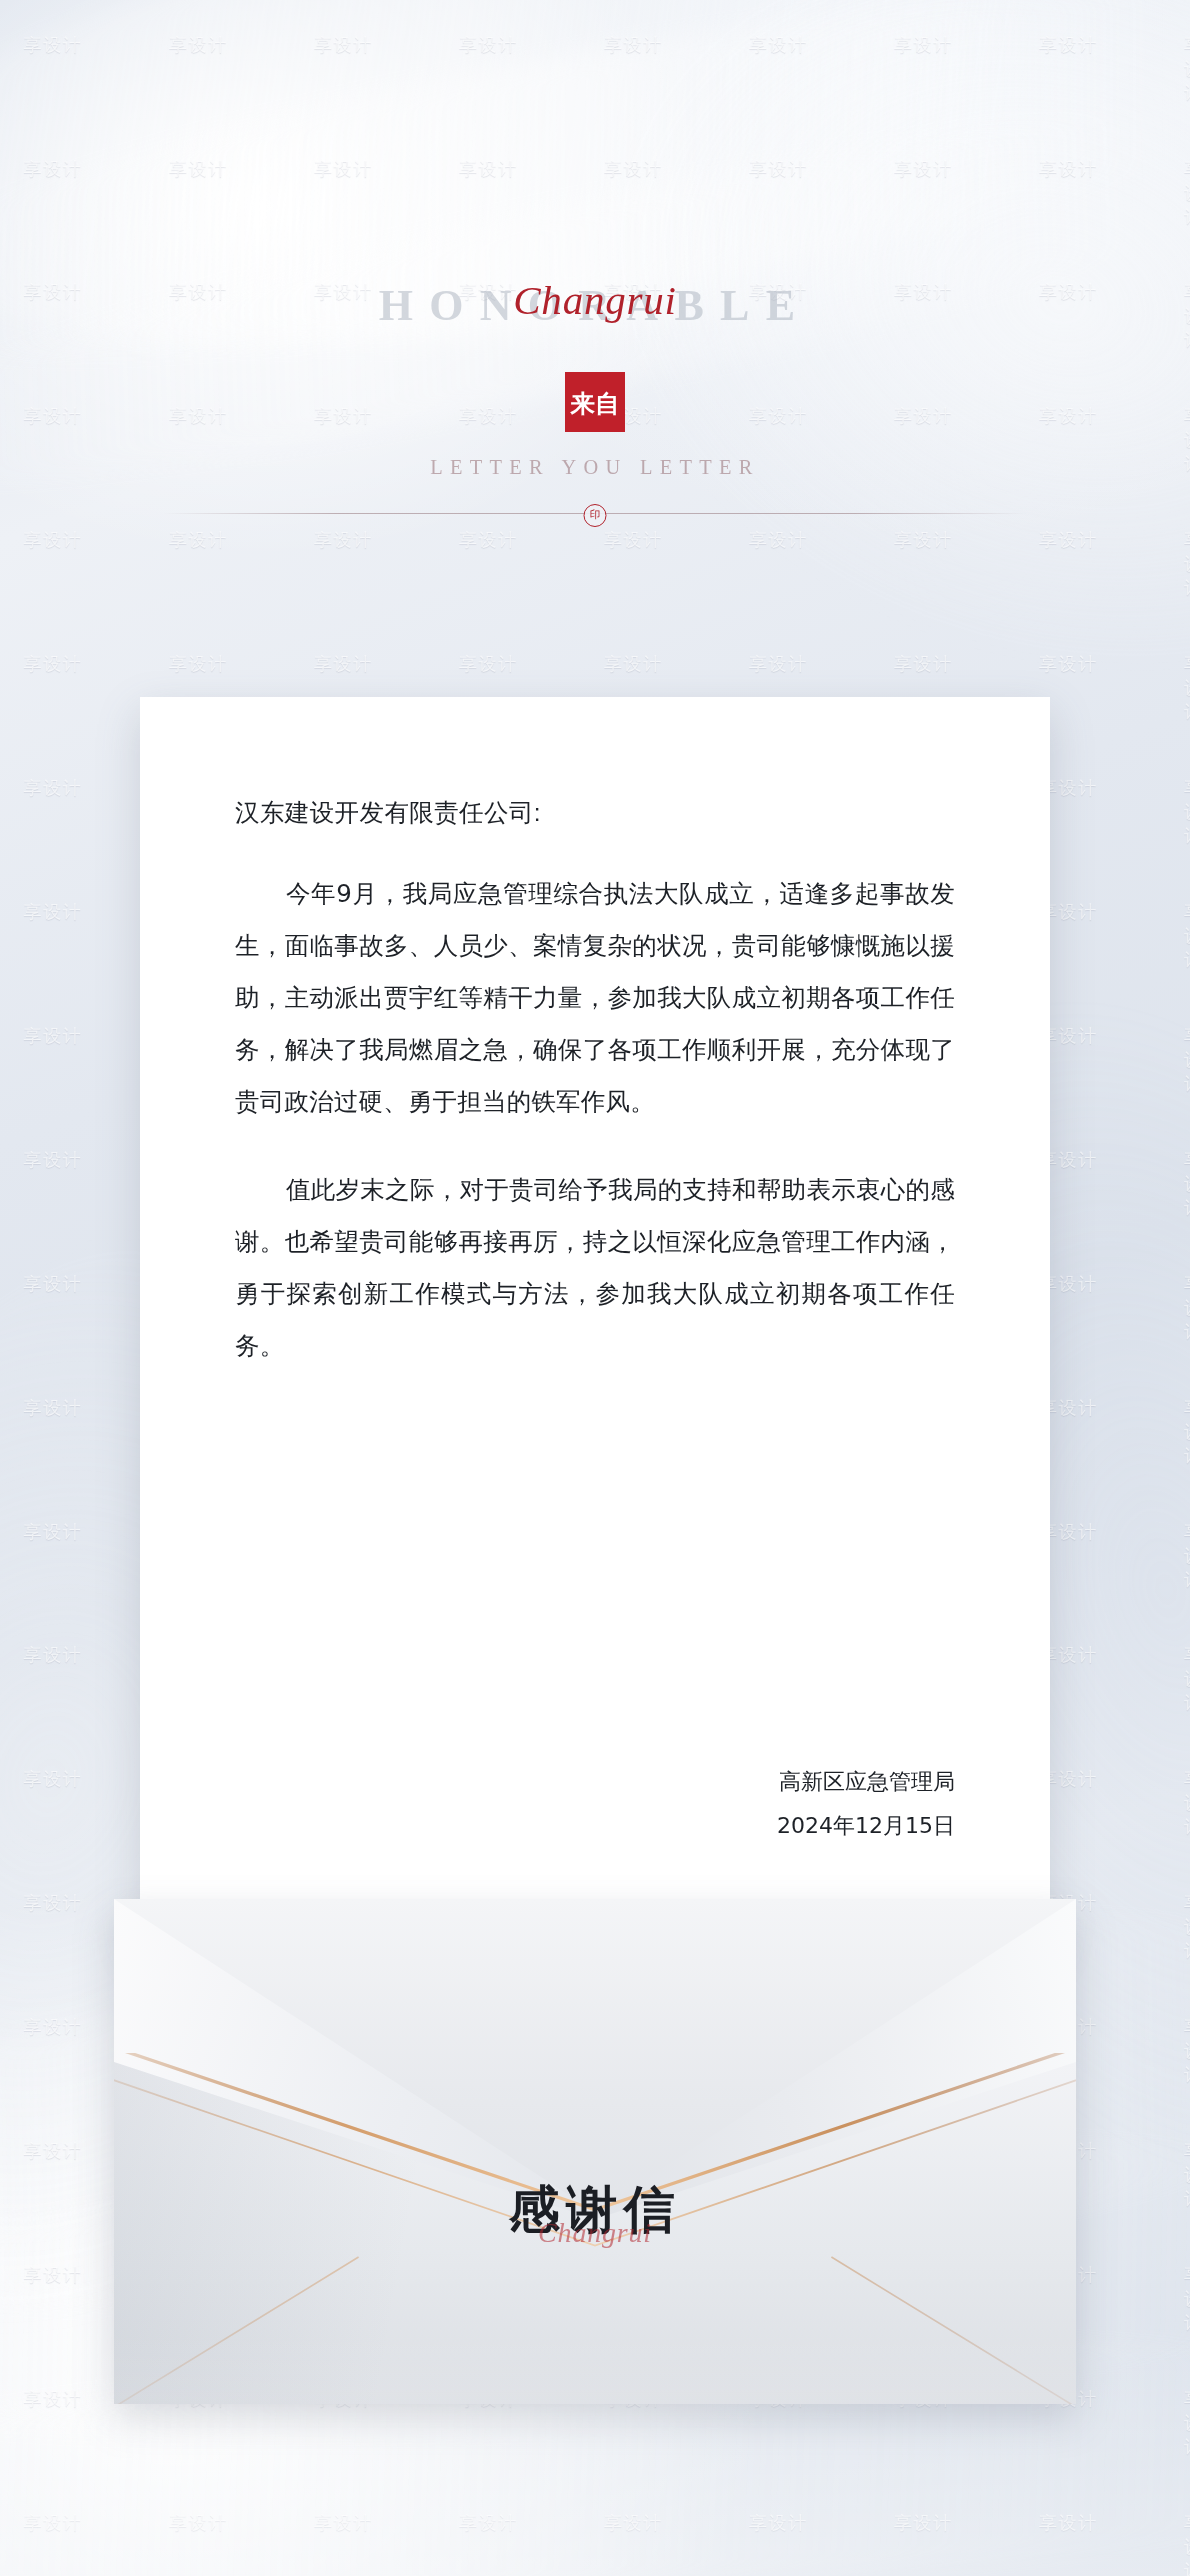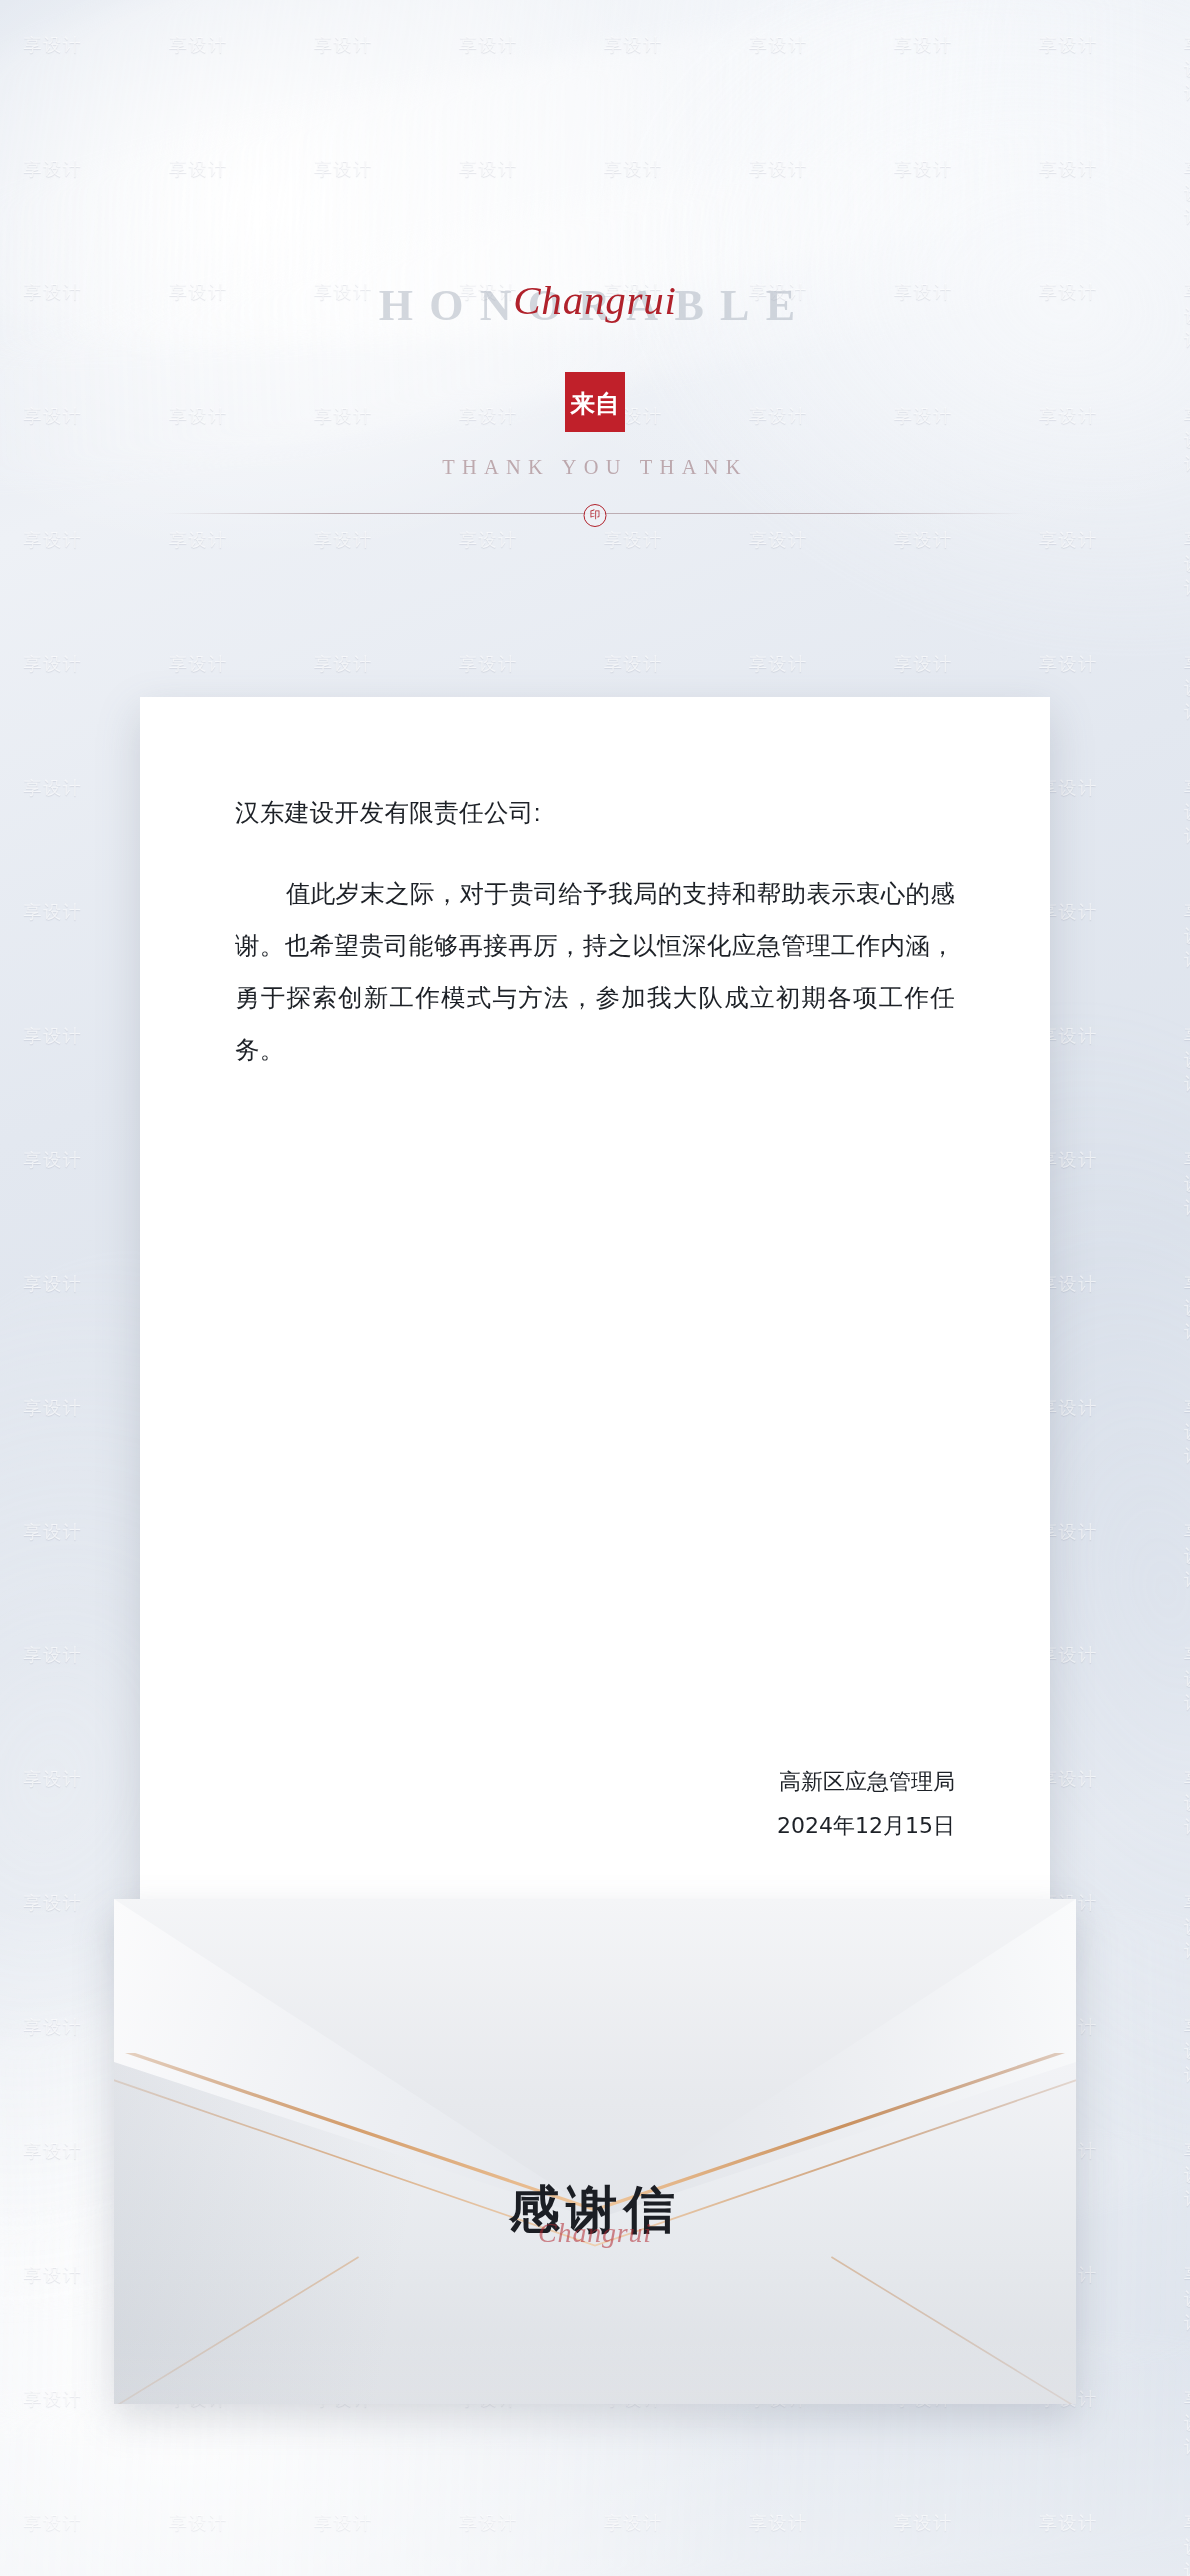--- a/index.html
+++ b/index.html
@@ -484,31 +484,32 @@
       <div class="honorable">HONORABLE</div>
       <div class="script">Changrui</div>
     </div>
 
     <div class="title-row">
       <div class="stamp">
         <span>来自</span>
       </div>
     </div>
 
-    <div class="thankyou">THANK YOU THANK</div>
+    <div class="thankyou">LETTER YOU LETTER</div>
 
     <div class="rule-wrap">
       <div class="rule"></div>
       <div class="seal">印</div>
     </div>
   </div>
 
   <div class="sheet">
     <div class="sheet-inner">
       <div class="salutation">汉东建设开发有限责任公司:</div>
+      <div class="para">今年9月，我局应急管理综合执法大队成立，适逢多起事故发生，面临事故多、人员少、案情复杂的状况，贵司能够慷慨施以援助，主动派出贾宇红等精干力量，参加我大队成立初期各项工作任务，解决了我局燃眉之急，确保了各项工作顺利开展，充分体现了贵司政治过硬、勇于担当的铁军作风。</div>
       <div class="para">值此岁末之际，对于贵司给予我局的支持和帮助表示衷心的感谢。也希望贵司能够再接再厉，持之以恒深化应急管理工作内涵，勇于探索创新工作模式与方法，参加我大队成立初期各项工作任务。</div>
     </div>
     <div class="signature">
       <div>高新区应急管理局</div>
       <div>2024年12月15日</div>
     </div>
   </div>
 
   <div class="envelope">
     <div class="env-body"></div>

